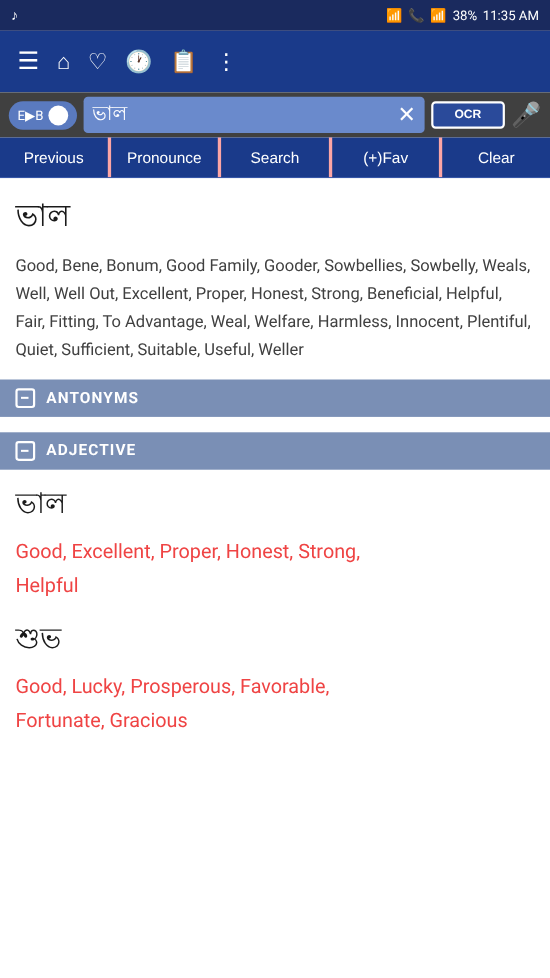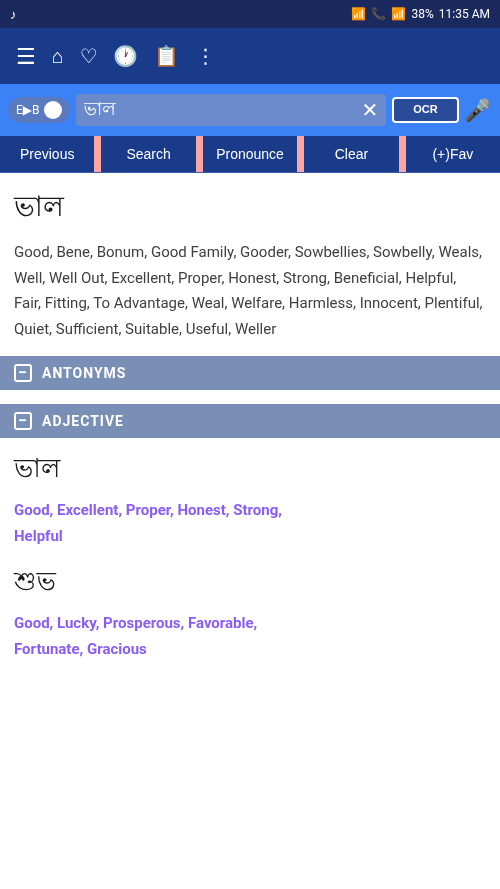--- a/index.html
+++ b/index.html
@@ -29,26 +29,26 @@
       padding: 0 10px;
       gap: 10px;
     }
     .nav-hamburger { font-size: 22px; cursor: pointer; padding: 6px; }
     .nav-title { flex: 1; font-size: 20px; font-weight: 500; margin-left: 6px; }
     .nav-icons { display: flex; align-items: center; gap: 16px; }
     .nav-icon { font-size: 20px; cursor: pointer; }
 
     
     .search-bar {
-      background: #3b82f6;
+      background: #404040;
       display: flex;
       align-items: center;
       padding: 6px 8px;
       gap: 6px;
-      height: 52px;
+      height: 41px;
     }
     .lang-toggle {
       display: flex;
       align-items: center;
       background: #5a7abf;
       border-radius: 20px;
       padding: 4px 8px;
       gap: 4px;
       font-size: 12px;
       color: #fff;
@@ -106,21 +106,21 @@
     .action-bar {
       background: #1a3a8a;
       display: flex;
       border-bottom: 1px solid #3a5aaa;
     }
     .action-btn {
       flex: 1;
       color: #fff;
       background: none;
       border: none;
-      border-right: 7px solid #fca5a5;
+      border-right: 3px solid #fca5a5;
       padding: 10px 4px;
       font-size: 14px;
       cursor: pointer;
       text-align: center;
     }
     .action-btn:last-child { border-right: none; }
 
     
     .content {
       padding: 12px 14px;
@@ -175,25 +175,24 @@
       margin-bottom: 10px;
     }
 
     .adj-word-bengali {
       font-size: 26px;
       color: #1a1a1a;
       margin-bottom: 6px;
     }
 
     .adj-meanings {
-      font-size: 15px;
-      color: #8b5cf6;
+      font-size: 18px;
+      color: #ef4444;
       line-height: 1.7;
       margin-bottom: 12px;
-      font-weight: bold;
     }
   </style>
 </head>
 <body>
 
 <div class="status-bar">
   <span>♪</span>
   <div class="status-right">
     <span>📶</span>
     <span>📞</span>
@@ -222,24 +221,24 @@
   <div class="search-input-wrap">
     <input class="search-input" type="text" value="ভাল" style="">
     <button class="clear-btn">✕</button>
   </div>
   <button class="ocr-btn">OCR</button>
   <span class="mic-btn">🎤</span>
 </div>
 
 <div class="action-bar">
   <button class="action-btn">Previous</button>
+  <button class="action-btn">Pronounce</button>
   <button class="action-btn">Search</button>
-  <button class="action-btn">Pronounce</button>
+  <button class="action-btn">(+)Fav</button>
   <button class="action-btn">Clear</button>
-  <button class="action-btn">(+)Fav</button>
 </div>
 
 <div class="content">
 
   <div class="word-bengali-main">ভাল</div>
 
   <div class="word-meanings">Good, Bene, Bonum, Good Family, Gooder, Sowbellies, Sowbelly, Weals, Well, Well Out, Excellent, Proper, Honest, Strong, Beneficial, Helpful, Fair, Fitting, To Advantage, Weal, Welfare, Harmless, Innocent, Plentiful, Quiet, Sufficient, Suitable, Useful, Weller</div>
 
   <div class="antonyms-section">
     <div class="section-header">

